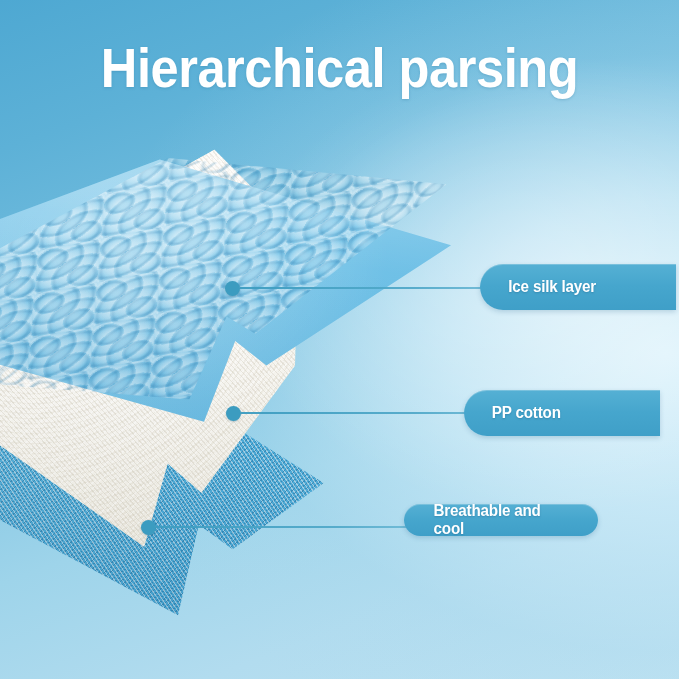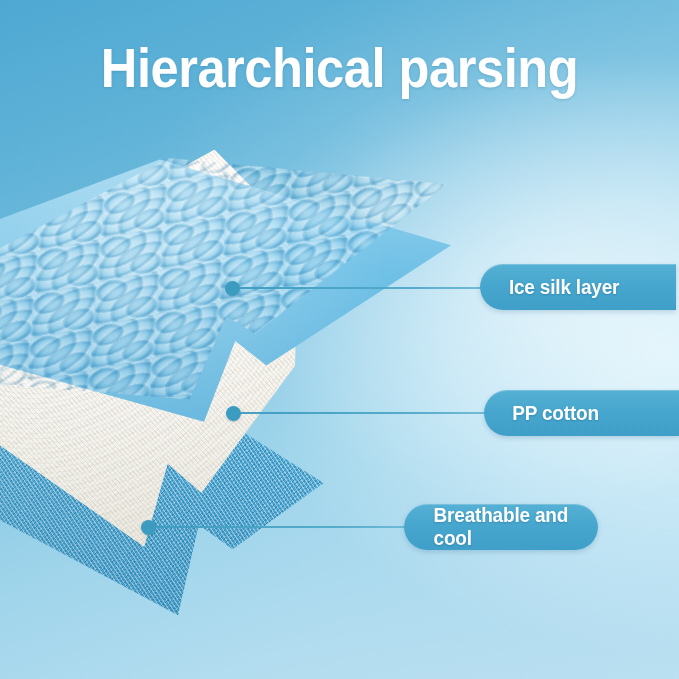--- a/index.html
+++ b/index.html
@@ -173,21 +173,21 @@
   
   .pill {
     position: absolute;
     display: flex;
     align-items: center;
     height: 46px;
     border-radius: 23px;
     background: linear-gradient(to bottom, #55b0d4 0%, #46a6cd 48%, #3f9fc8 100%);
     box-shadow: 0 2px 5px rgba(35,95,135,0.22), inset 0 1px 0 rgba(255,255,255,0.22);
     color: #ffffff;
-    font-size: 20px;
+    font-size: 16px;
     font-weight: 700;
     letter-spacing: -0.2px;
     text-shadow: 0 1px 2px rgba(30,90,130,0.35);
     padding: 0 26px;
     box-sizing: border-box;
   }
   .pill span { transform: scaleX(0.95); display: inline-block; }
   .pill.clipped { border-top-right-radius: 0; border-bottom-right-radius: 0; }
 </style>
 </head>
@@ -223,23 +223,23 @@
   </div>
 
   <div class="conn-dot" id="dot0" style="left: 225px; top: 281px;"></div>
   <div class="conn-line" id="line0" style="left: 240px; top: 287px; width: 247px;"></div>
   <div class="pill clipped" id="pill0" style="left: 480px; top: 264px; width: 196px; height: 46px; border-radius: 23px 0px 0px 23px;">
     <span>Ice silk layer</span>
   </div>
 
   <div class="conn-dot" id="dot1" style="left: 226px; top: 406px;"></div>
   <div class="conn-line" id="line1" style="left: 241px; top: 412px; width: 246px;"></div>
-  <div class="pill clipped" id="pill1" style="left: 484px; top: 390px; width: 196px; height: 46px; border-radius: 23px 0px 0px 23px;">
+  <div class="pill clipped" id="pill1" style="left: 464px; top: 390px; width: 196px; height: 46px; border-radius: 23px 0px 0px 23px;">
     <span>PP cotton</span>
   </div>
 
   <div class="conn-dot" id="dot2" style="left: 141px; top: 520px;"></div>
   <div class="conn-line" id="line2" style="left: 156px; top: 526px; width: 256px;"></div>
-  <div class="pill" id="pill2" style="left: 404px; top: 504px; width: 194px; height: 46px; border-radius: 23px;">
+  <div class="pill" id="pill2" style="left: 404px; top: 504px; width: 194px; height: 32px; border-radius: 23px;">
     <span>Breathable and cool</span>
   </div>
 
 </div>
 
 </body></html>

